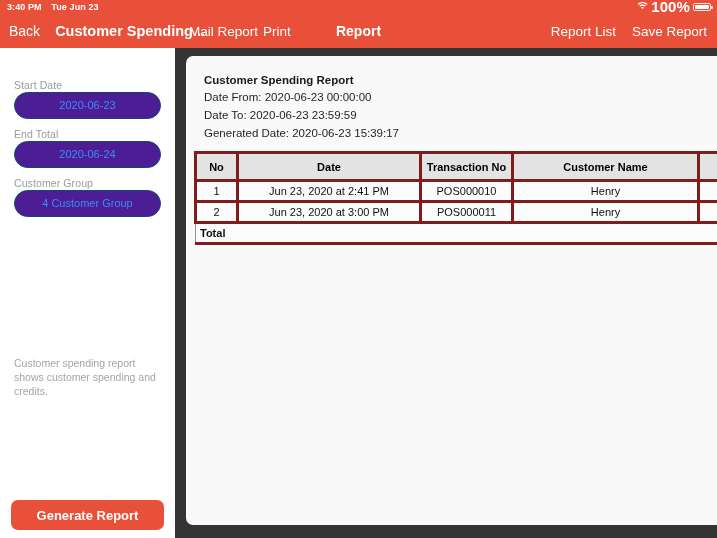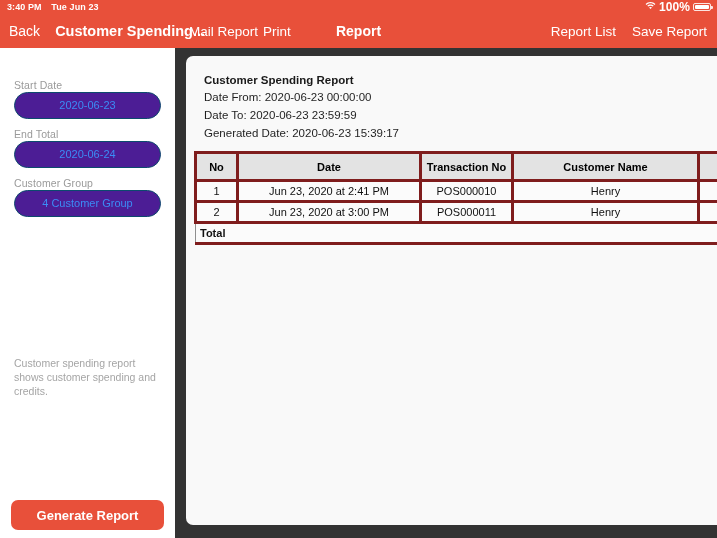--- a/index.html
+++ b/index.html
@@ -45,21 +45,21 @@
   .statusbar .sb-date { font-weight: 600; }
   .statusbar .sb-right {
     position: absolute;
     right: 6px; top: 0;
     display: flex;
     align-items: center;
     height: 14px;
     gap: 3px;
   }
   .wifi-icon { display: block; }
-  .sb-batt-pct { font-weight: 600; font-size: 12px; }
+  .sb-batt-pct { font-weight: 600; font-size: 15px; }
   .batt-icon {
     width: 18px; height: 8px;
     border: 1px solid rgba(255,255,255,0.85);
     border-radius: 2px;
     position: relative;
     display: inline-block;
   }
   .batt-icon::after {
     content: "";
     position: absolute;

